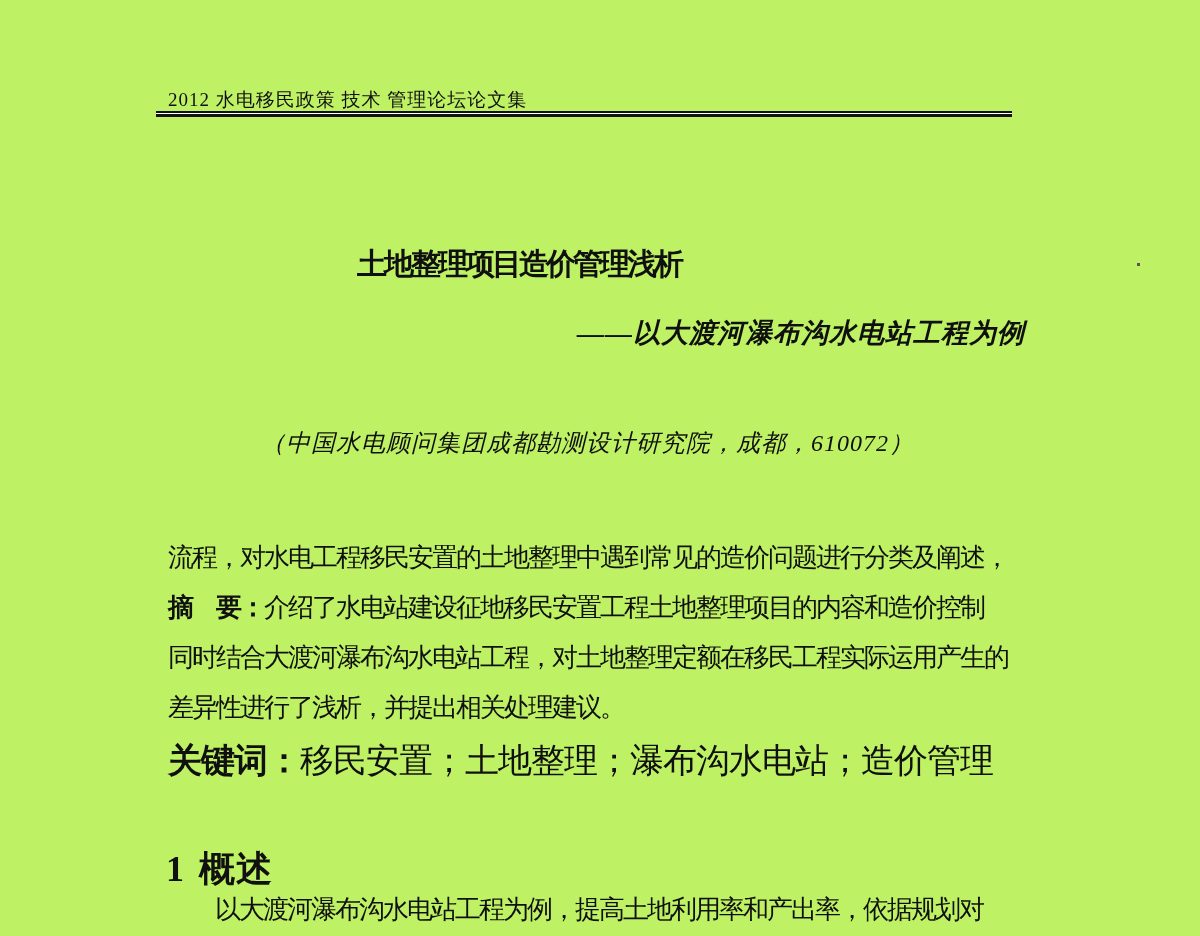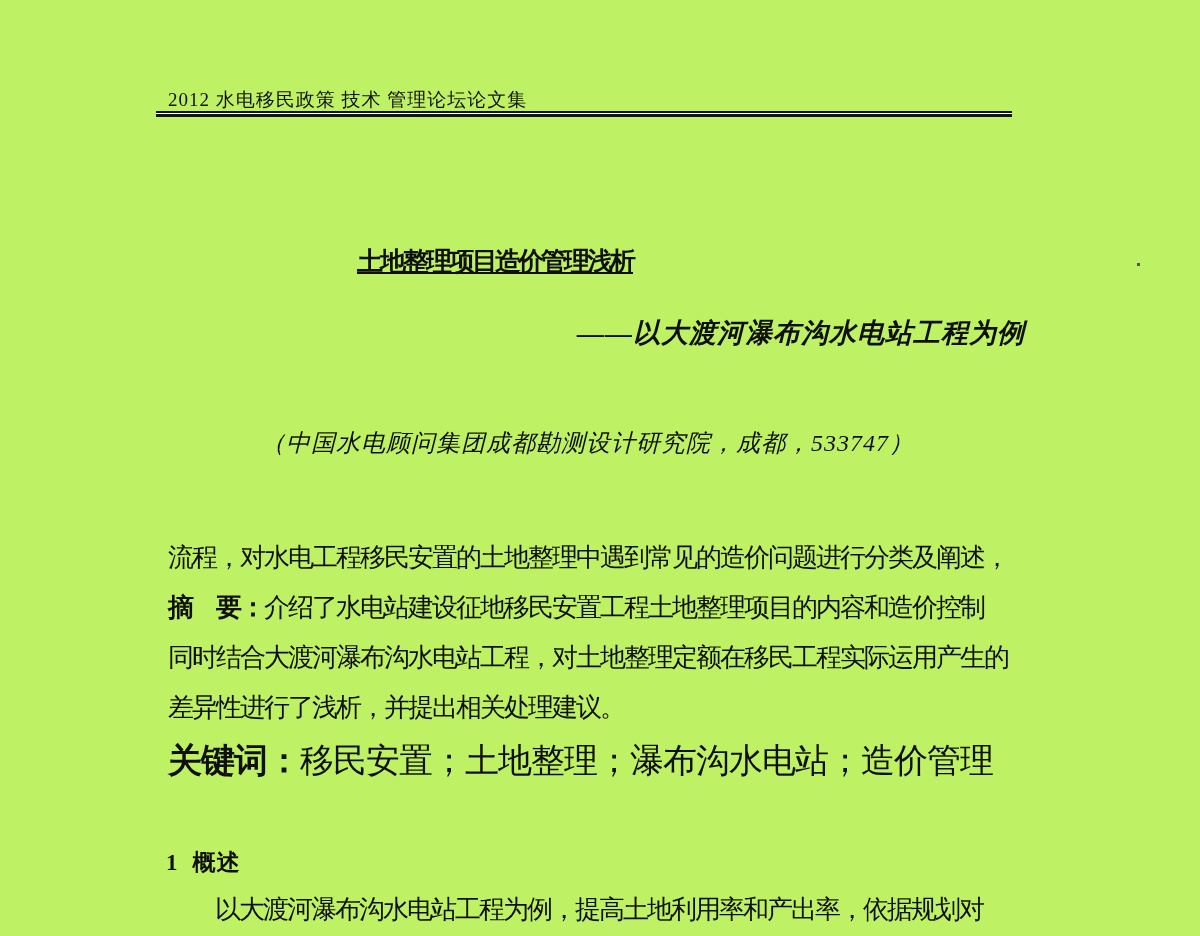--- a/index.html
+++ b/index.html
@@ -25,21 +25,21 @@
         #101010 0px, #101010 2px,
         #ffffff 2px, #ffffff 3px,
         #141414 3px, #141414 6px);
   }
   .head-rule::after{
     content:""; position:absolute; left:40%; top:2px; width:6%; height:1px; background:#fff;
   }
 
   .paper-title {
     left:357px; top:249px;
-    font-size:26px; font-weight:bold; letter-spacing:-3px;text-decoration:underline;
+    font-size:30px; font-weight:bold; letter-spacing:-3px;
   }
   .paper-subtitle {
     left:577px; top:320px;
     font-size:27px; font-weight:bold; font-style:italic; letter-spacing:1px;
   }
   .authors {
     left:165px; top:379px; width:845px; text-align:center;
     font-size:24px; font-style:italic; letter-spacing:1px;
   }
   .affiliation {
@@ -54,21 +54,21 @@
   .abstract .line { line-height:50px; white-space:nowrap; }
   .lbl { font-weight:bold; }
 
   .keywords {
     left:168px; top:744px;
     font-size:34px; letter-spacing:-1px;
   }
 
   .section-heading {
     left:166px; top:851px;
-    font-size:23px; font-weight:bold; letter-spacing:1px;
+    font-size:36px; font-weight:bold; letter-spacing:1px;
   }
   .section-heading .num { font-weight:600; margin-right:14px; }
 
   .body-line {
     left:168px; top:897px;
     font-size:26px; letter-spacing:-2px;
     text-indent:47px;
   }
 
   .speck {
@@ -83,21 +83,21 @@
 
   <div class="txt running-head">2012 水电移民政策 技术 管理论坛论文集</div>
 
   <div class="head-rule"></div>
 
   <div class="txt paper-title">土地整理项目造价管理浅析</div>
 
   <div class="txt paper-subtitle">——以大渡河瀑布沟水电站工程为例</div>
 
 
-  <div class="txt affiliation">（中国水电顾问集团成都勘测设计研究院，成都，533747）</div>
+  <div class="txt affiliation">（中国水电顾问集团成都勘测设计研究院，成都，610072）</div>
 
   <div class="abstract">
     <div class="line">流程，对水电工程移民安置的土地整理中遇到常见的造价问题进行分类及阐述，</div>
     <div class="line">
       <span class="lbl">摘　要：</span><span>介绍了水电站建设征地移民安置工程土地整理项目的内容和造价控制</span>
     </div>
     <div class="line">同时结合大渡河瀑布沟水电站工程，对土地整理定额在移民工程实际运用产生的</div>
     <div class="line">差异性进行了浅析，并提出相关处理建议。</div>
   </div>
 

